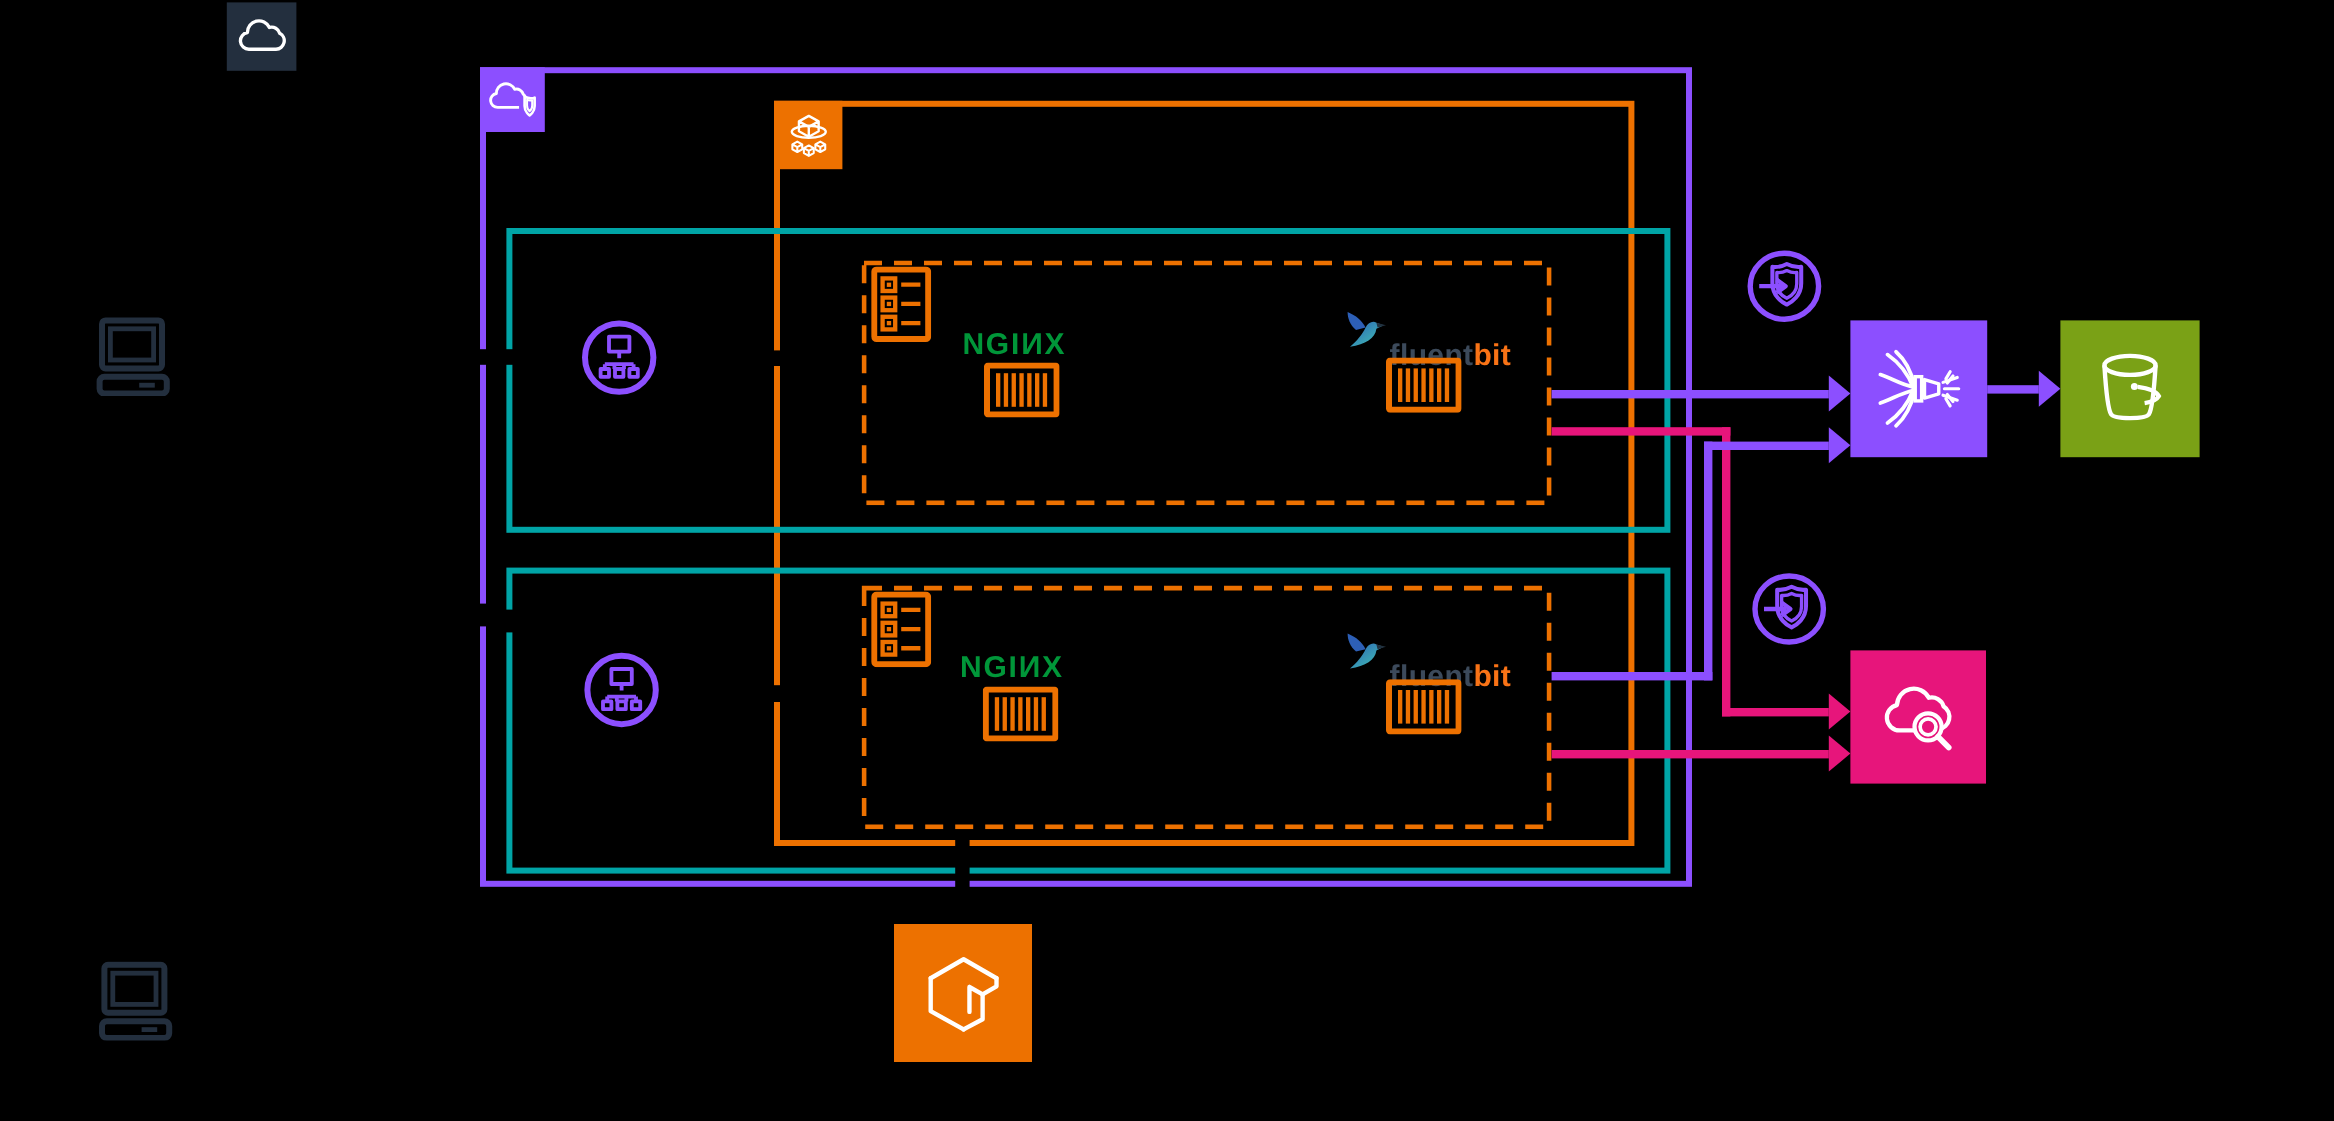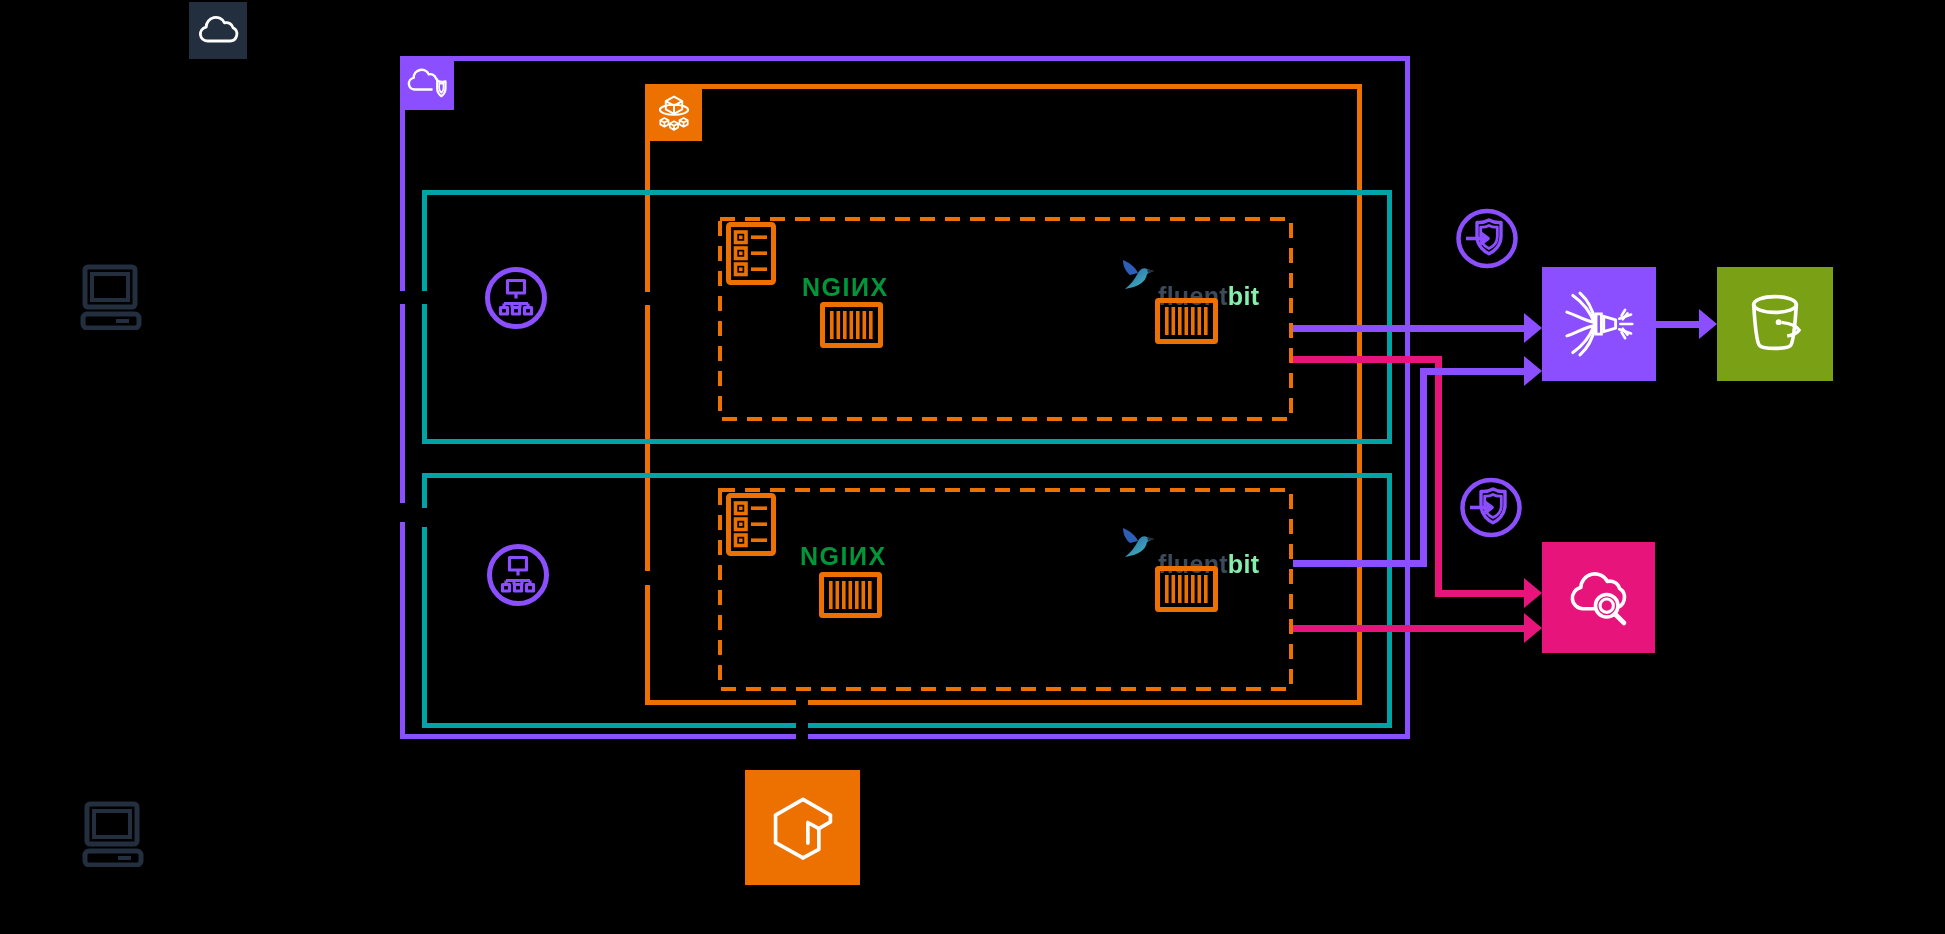--- a/index.html
+++ b/index.html
@@ -17,21 +17,21 @@
   .line{position:absolute;z-index:4;}
   .arrowhead{position:absolute;z-index:4;width:0;height:0;
              border-top:15px solid transparent;border-bottom:15px solid transparent;}
   .ah-purple{border-left:18px solid #8C4FFF;}
   .ah-pink{border-left:18px solid #E7157B;}
   .nginx-logo{position:absolute;z-index:3;color:#009639;font-weight:800;font-size:25px;
               letter-spacing:1.5px;line-height:30px;white-space:nowrap;}
   .fb-logo{position:absolute;z-index:3;display:flex;align-items:center;height:34px;white-space:nowrap;}
   .fb-text{font-weight:700;font-size:25px;letter-spacing:.3px;line-height:34px;margin-top:39px;}
   .fb-fluent{color:#3C4A5B;}
-  .fb-bit{color:#86efac;}
+  .fb-bit{color:#f97316;}
 </style>
 </head>
 <body>
 
 <div class="canvas">
 
   <div class="gbox vpc-border" style="left:400px;top:56px;width:1010px;height:683px;"></div>
   <div class="gbox ecs-border" style="left:645px;top:84px;width:717px;height:621px;"></div>
   <div class="gbox subnet-border" style="left:422px;top:190px;width:970px;height:254px;"></div>
   <div class="gbox subnet-border" style="left:422px;top:473px;width:970px;height:255px;"></div>

